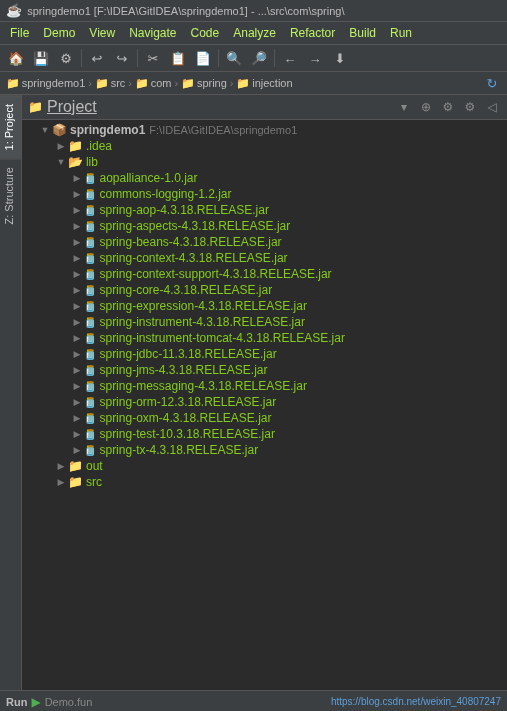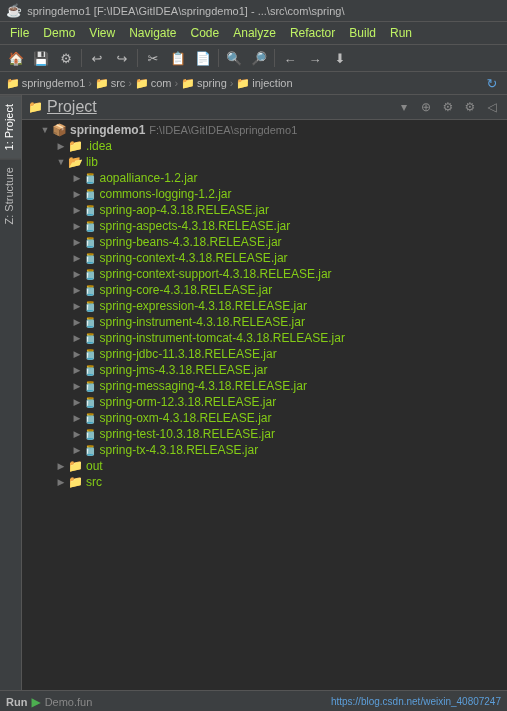--- a/index.html
+++ b/index.html
@@ -396,21 +396,21 @@
         <span class="tree-folder-icon icon-folder-open">📂</span>
         <span class="tree-label">lib</span>
       </div>
 
       <div class="tree-item">
         <div class="tree-indent"></div>
         <div class="tree-indent"></div>
         <div class="tree-indent"></div>
         <div class="tree-arrow closed"></div>
         <span class="tree-folder-icon icon-jar">🫙</span>
-        <span class="tree-label">aopalliance-1.2.jar</span>
+        <span class="tree-label">aopalliance-1.0.jar</span>
       </div>
 
       <div class="tree-item">
         <div class="tree-indent"></div>
         <div class="tree-indent"></div>
         <div class="tree-indent"></div>
         <div class="tree-arrow closed"></div>
         <span class="tree-folder-icon icon-jar">🫙</span>
         <span class="tree-label">commons-logging-1.2.jar</span>
       </div>

